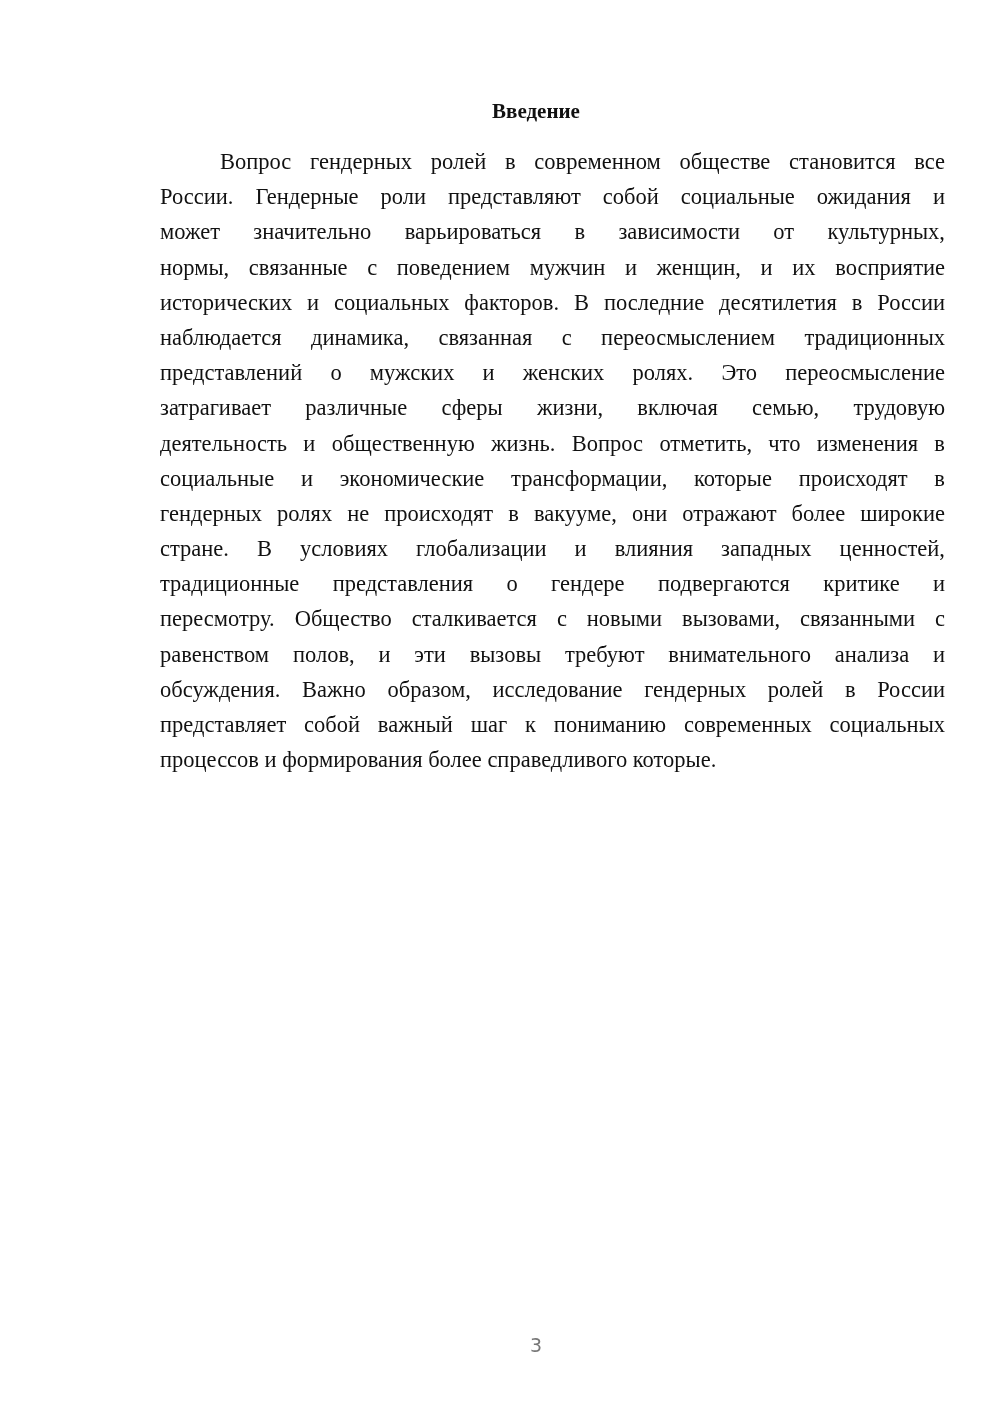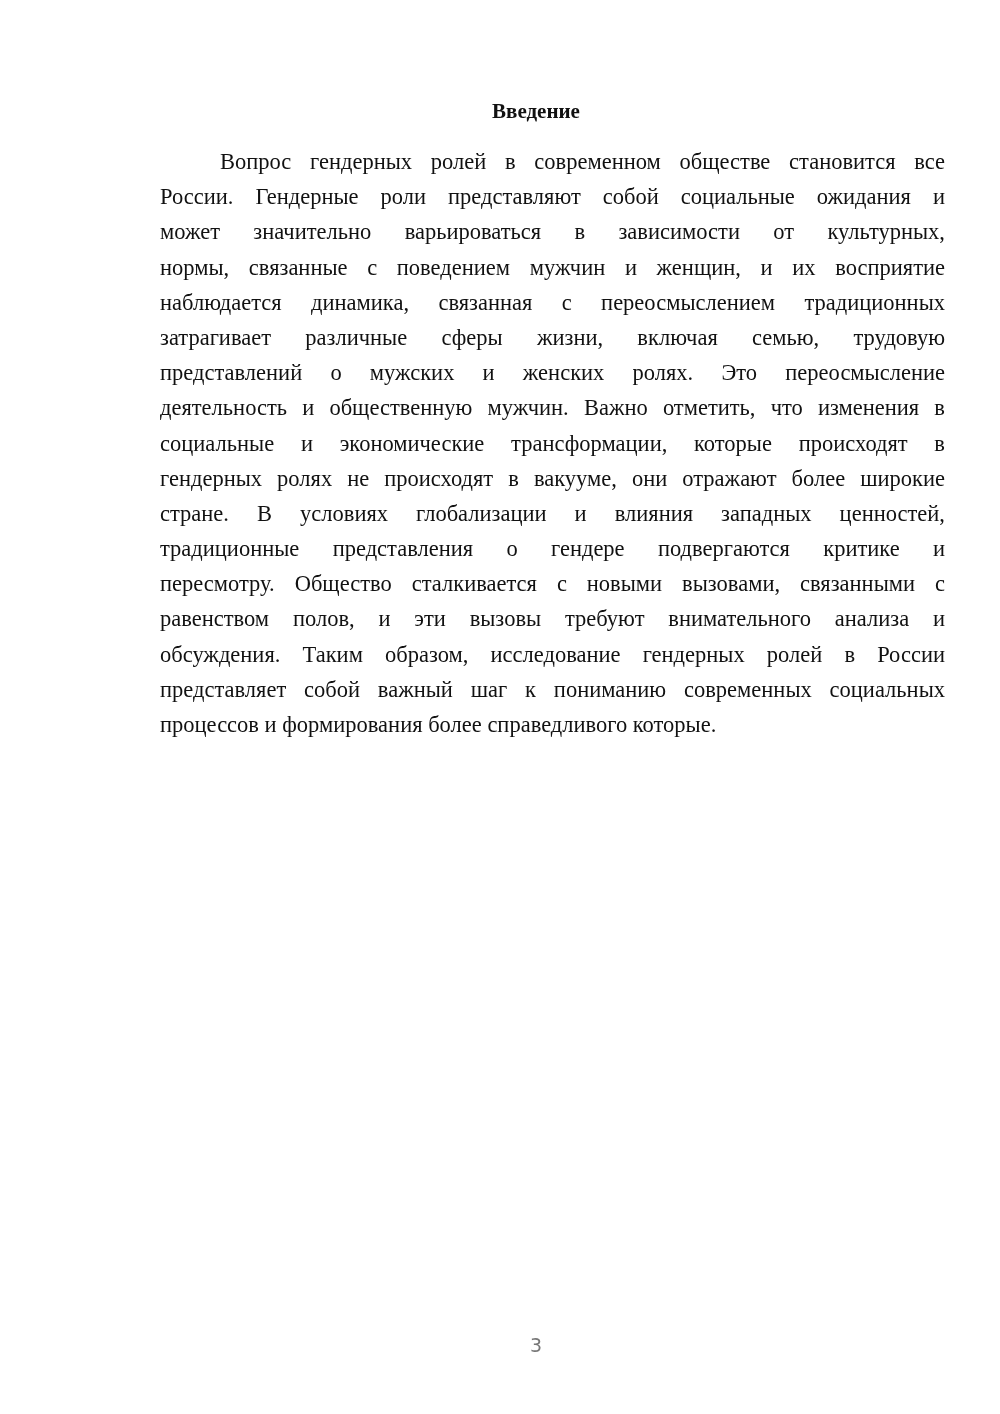--- a/index.html
+++ b/index.html
@@ -73,29 +73,30 @@
 <body>
 
 <div class="page">
   <div class="heading">Введение</div>
 
   <div class="body-text">
     <span class="line justify first">Вопрос гендерных ролей в современном обществе становится все</span>
     <span class="line justify">России. Гендерные роли представляют собой социальные ожидания и</span>
     <span class="line justify">может значительно варьироваться в зависимости от культурных,</span>
     <span class="line justify">нормы, связанные с поведением мужчин и женщин, и их восприятие</span>
+    <span class="line justify">исторических и социальных факторов. В последние десятилетия в России</span>
     <span class="line justify">наблюдается динамика, связанная с переосмыслением традиционных</span>
+    <span class="line justify">представлений о мужских и женских ролях. Это переосмысление</span>
     <span class="line justify">затрагивает различные сферы жизни, включая семью, трудовую</span>
-    <span class="line justify">представлений о мужских и женских ролях. Это переосмысление</span>
-    <span class="line justify">деятельность и общественную мужчин. Важно отметить, что изменения в</span>
+    <span class="line justify">деятельность и общественную жизнь. Вопрос отметить, что изменения в</span>
     <span class="line justify">социальные и экономические трансформации, которые происходят в</span>
     <span class="line justify">гендерных ролях не происходят в вакууме, они отражают более широкие</span>
     <span class="line justify">стране. В условиях глобализации и влияния западных ценностей,</span>
     <span class="line justify">традиционные представления о гендере подвергаются критике и</span>
     <span class="line justify">пересмотру. Общество сталкивается с новыми вызовами, связанными с</span>
     <span class="line justify">равенством полов, и эти вызовы требуют внимательного анализа и</span>
-    <span class="line justify">обсуждения. Таким образом, исследование гендерных ролей в России</span>
+    <span class="line justify">обсуждения. Важно образом, исследование гендерных ролей в России</span>
     <span class="line justify">представляет собой важный шаг к пониманию современных социальных</span>
     <span class="line last">процессов и формирования более справедливого которые.</span>
   </div>
 
   <div class="page-number">3</div>
 </div>
 
 </body></html>

